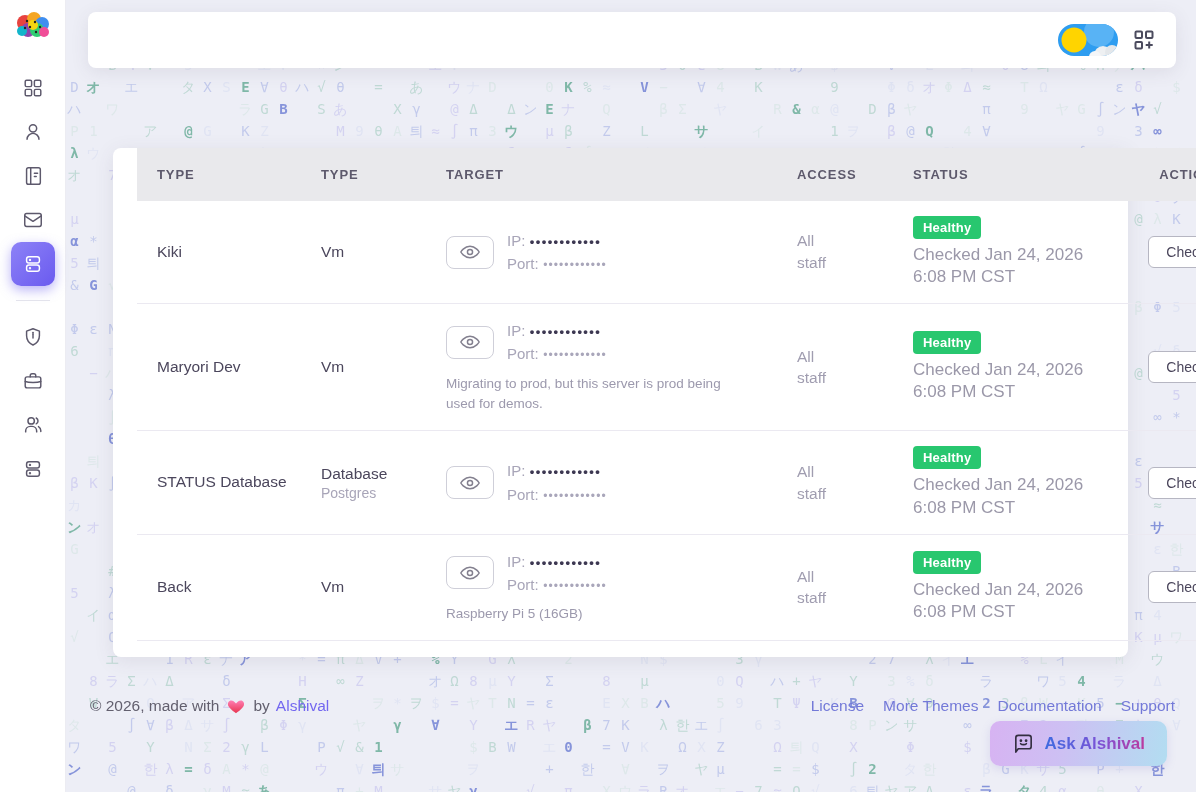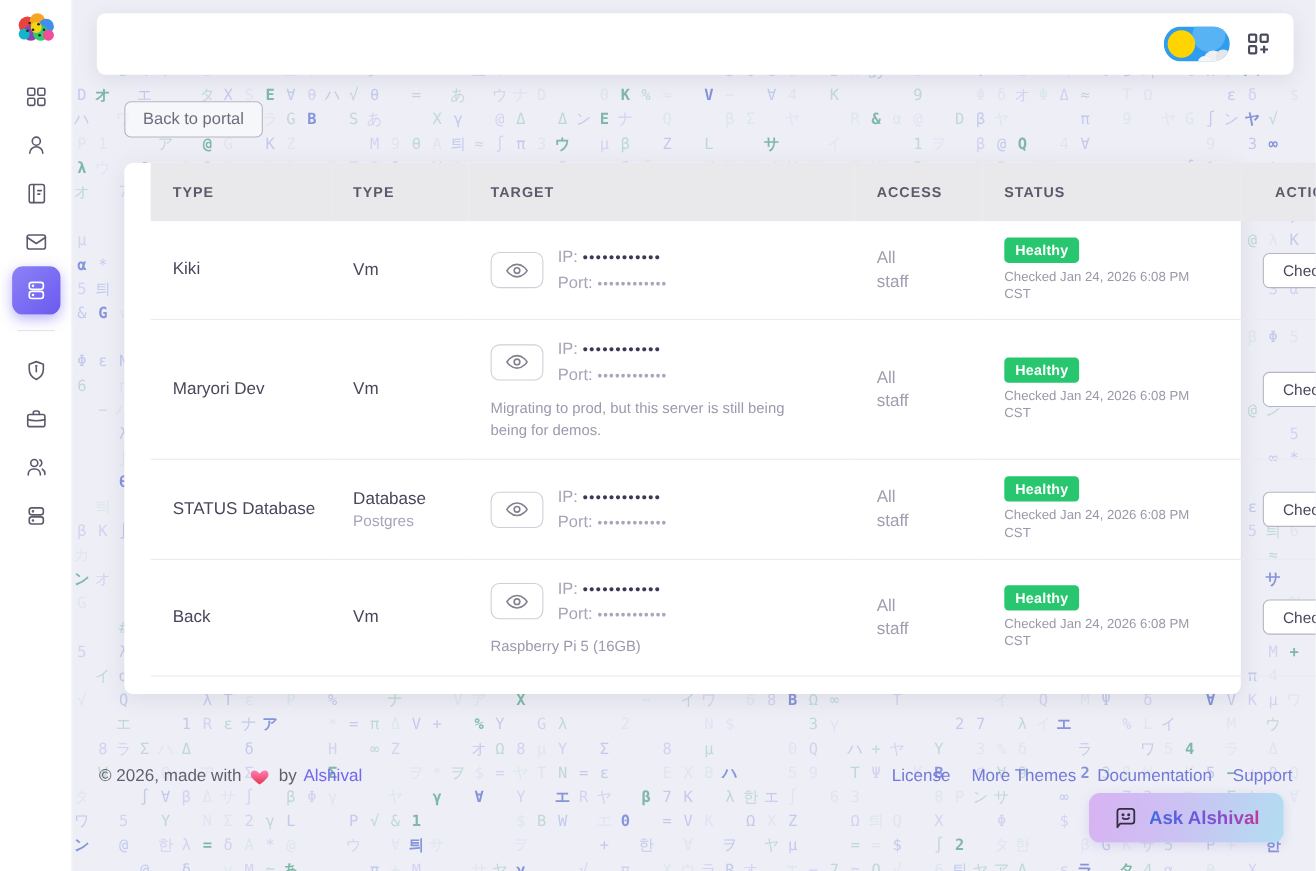--- a/index.html
+++ b/index.html
@@ -73,21 +73,21 @@
   .mask-lbl{font-size:15px;color:#a8a5b8;}
   .dots-dark{font-size:13px;color:#3d3852;letter-spacing:1.4px;font-weight:700;}
   .dots-lite{font-size:12px;color:#a9a6ba;letter-spacing:1.1px;}
   .note{font-size:13.5px;color:#9c99ad;margin-top:8px;line-height:1.55;max-width:300px;}
   .c-access{font-size:15.5px;color:#a09db0;line-height:1.4;}
   .c-access .acc{width:42px;}
   .badge{
     display:inline-block;background:#28c76f;color:#fff;font-size:13px;font-weight:700;
     padding:4px 10px;border-radius:4px;letter-spacing:.2px;
   }
-  .checked{font-size:12px;color:#9b98a9;margin-top:5px;line-height:1.3;max-width:172px;}
+  .checked{font-size:17px;color:#9b98a9;margin-top:5px;line-height:1.3;max-width:172px;}
   .c-actions{text-align:right;padding-right:17px;}
   .check-btn{
     padding:7px 17px;border:1px solid #b6b6c2;border-radius:6px;background:#fff;color:#4b465c;
     font-size:14px;font-family:inherit;cursor:pointer;
   }
   
   .foot-left{position:absolute;left:90px;top:697px;z-index:2;font-size:15.5px;color:#625f6e;display:flex;align-items:center;gap:6px;}
   .foot-left a{color:#7367f0;text-decoration:none;cursor:pointer;}
   .heart{width:18px;height:16px;margin:0 2px;}
   .foot-links{position:absolute;right:21px;top:697px;z-index:2;display:flex;gap:19px;font-size:15.5px;}
@@ -2228,21 +2228,20 @@
     <svg width="20" height="20" viewBox="0 0 20 20" fill="none" stroke="#4b4b5e" stroke-width="2">
       <rect x="1.5" y="1.5" width="6.5" height="6.5" rx="1"></rect>
         <rect x="12" y="1.5" width="6.5" height="6.5" rx="1"></rect>
       <rect x="1.5" y="12" width="6.5" height="6.5" rx="1"></rect>
         <path d="M15.2 11.5v7M11.7 15h7"></path>
     </svg>
   </div>
 </header>
 
 <div class="page-head">
-  <button class="back-btn">Back to portal</button>
 </div>
 
 <section class="card">
   <table>
     <thead>
       <tr>
         <th class="c1">TYPE</th>
         <th class="c2">TYPE</th>
         <th class="c3">TARGET</th>
         <th class="c4">ACCESS</th>
@@ -2298,21 +2297,21 @@
           <svg width="22" height="18" viewBox="0 0 24 18">
             <path d="M2 9s3.6-6.2 10-6.2S22 9 22 9s-3.6 6.2-10 6.2S2 9 2 9z"></path>
                   <circle cx="12" cy="9" r="2.8"></circle>
           </svg>
         </button>
         <div class="masked">
           <div><span class="mask-lbl">IP:</span> <span class="dots-dark">••••••••••••</span></div>
           <div><span class="mask-lbl">Port:</span> <span class="dots-lite">••••••••••••</span></div>
         </div>
       </div>
-      <div class="note">Migrating to prod, but this server is still being being for demos.</div>
+      <div class="note">Migrating to prod, but this server is prod being used for demos.</div>
     </td>
     <td class="c-access">
             <div class="acc">All staff</div>
           </td>
     <td class="c-status">
       <span class="badge" style="background: rgb(40, 199, 111);">Healthy</span>
       <div class="checked">Checked Jan 24, 2026 6:08 PM CST</div>
     </td>
     <td class="c-actions"><button class="check-btn">Check</button></td>
   </tr>

